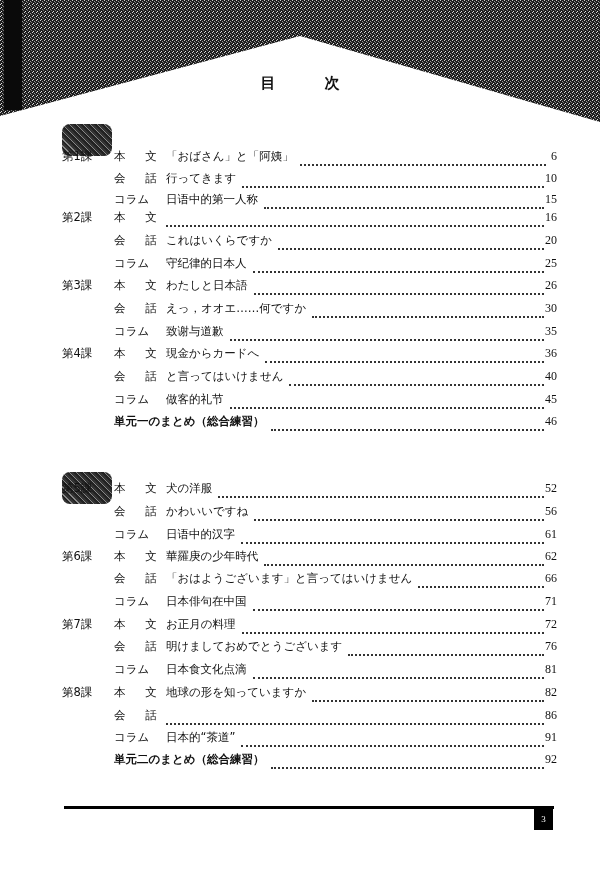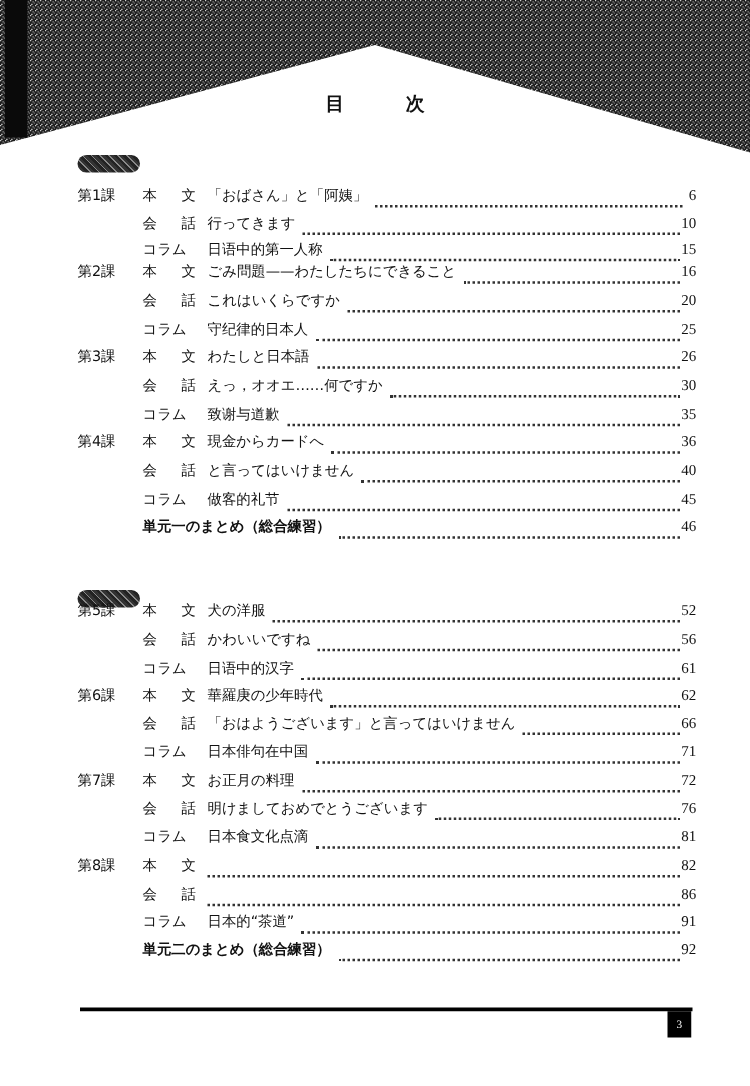--- a/index.html
+++ b/index.html
@@ -2,21 +2,21 @@
 <html><head>
   <meta charset="utf-8">
   <style>
     html, body { margin: 0; padding: 0; background: #ffffff; }
     body { width: 600px; height: 869px; position: relative; overflow: hidden;
            font-family: "DejaVu Sans", sans-serif; color: #111; }
     .banner { position: absolute; left: 0; top: 0; width: 600px; height: 125px; }
     .title { position: absolute; top: 74px; left: 0; width: 600px; text-align: center;
              font-size: 15px; font-weight: bold; letter-spacing: 0; }
     .title span { display: inline-block; margin: 0 22px; }
-    .unit-badge { position: absolute; left: 62px; width: 50px; height: 14px;
+    .unit-badge { position: absolute; left: 62px; width: 50px; height: 32px;
                   border-radius: 8px;
                   background: repeating-linear-gradient(45deg,#222 0 2px,#888 2px 3px,#333 3px 5px);
                   color: transparent; font-size: 10px; line-height: 14px; text-align: center; overflow: hidden; }
     .row { position: absolute; left: 62px; width: 495px; height: 20px;
            font-size: 11.5px; line-height: 20px; display: flex; align-items: flex-end; white-space: nowrap; }
     .lesson { width: 52px; flex: none; }
     .kind { width: 52px; flex: none; letter-spacing: 0; }
     .kind.wide { letter-spacing: 8px; }
     .ttl { flex: none; padding-right: 6px; }
     .ttl.bold { font-weight: bold; }
@@ -68,21 +68,20 @@
   <span class="lesson"></span>
   <span class="kind">コラム</span>
   <span class="ttl">日语中的第一人称</span>
   <span class="leader"></span>
   <span class="page">15</span>
 </div>
 
 <div class="row" style="top:207px">
   <span class="lesson">第2課</span>
   <span class="kind wide">本 文</span>
-  <span class="ttl">ごみ問題——わたしたちにできること</span>
   <span class="leader"></span>
   <span class="page">16</span>
 </div>
 <div class="row" style="top:230px">
   <span class="lesson"></span>
   <span class="kind wide">会 話</span>
   <span class="ttl">これはいくらですか</span>
   <span class="leader"></span>
   <span class="page">20</span>
 </div>
@@ -208,20 +207,21 @@
   <span class="lesson"></span>
   <span class="kind">コラム</span>
   <span class="ttl">日本食文化点滴</span>
   <span class="leader"></span>
   <span class="page">81</span>
 </div>
 
 <div class="row" style="top:682px">
   <span class="lesson">第8課</span>
   <span class="kind wide">本 文</span>
+  <span class="ttl">地球の形を知っていますか</span>
   <span class="leader"></span>
   <span class="page">82</span>
 </div>
 <div class="row" style="top:705px">
   <span class="lesson"></span>
   <span class="kind wide">会 話</span>
   <span class="leader"></span>
   <span class="page">86</span>
 </div>
 <div class="row" style="top:727px">

